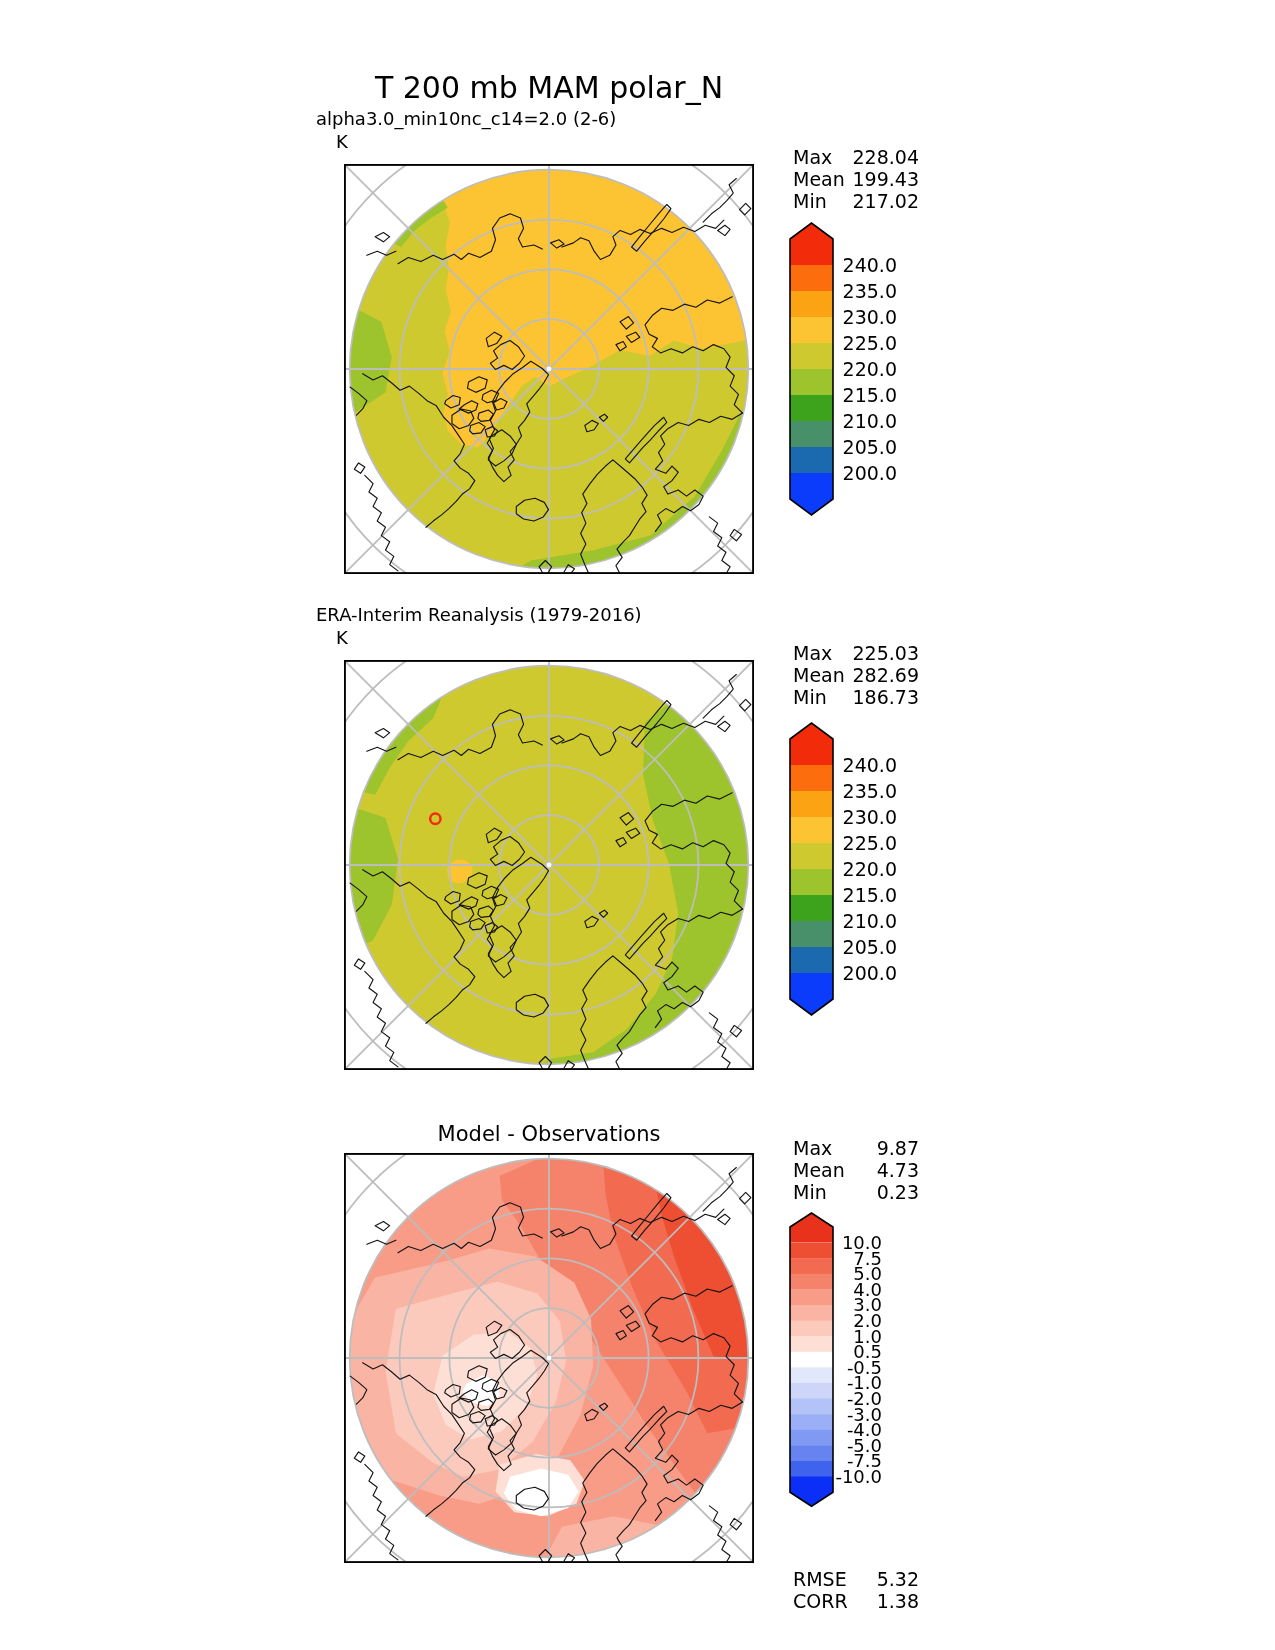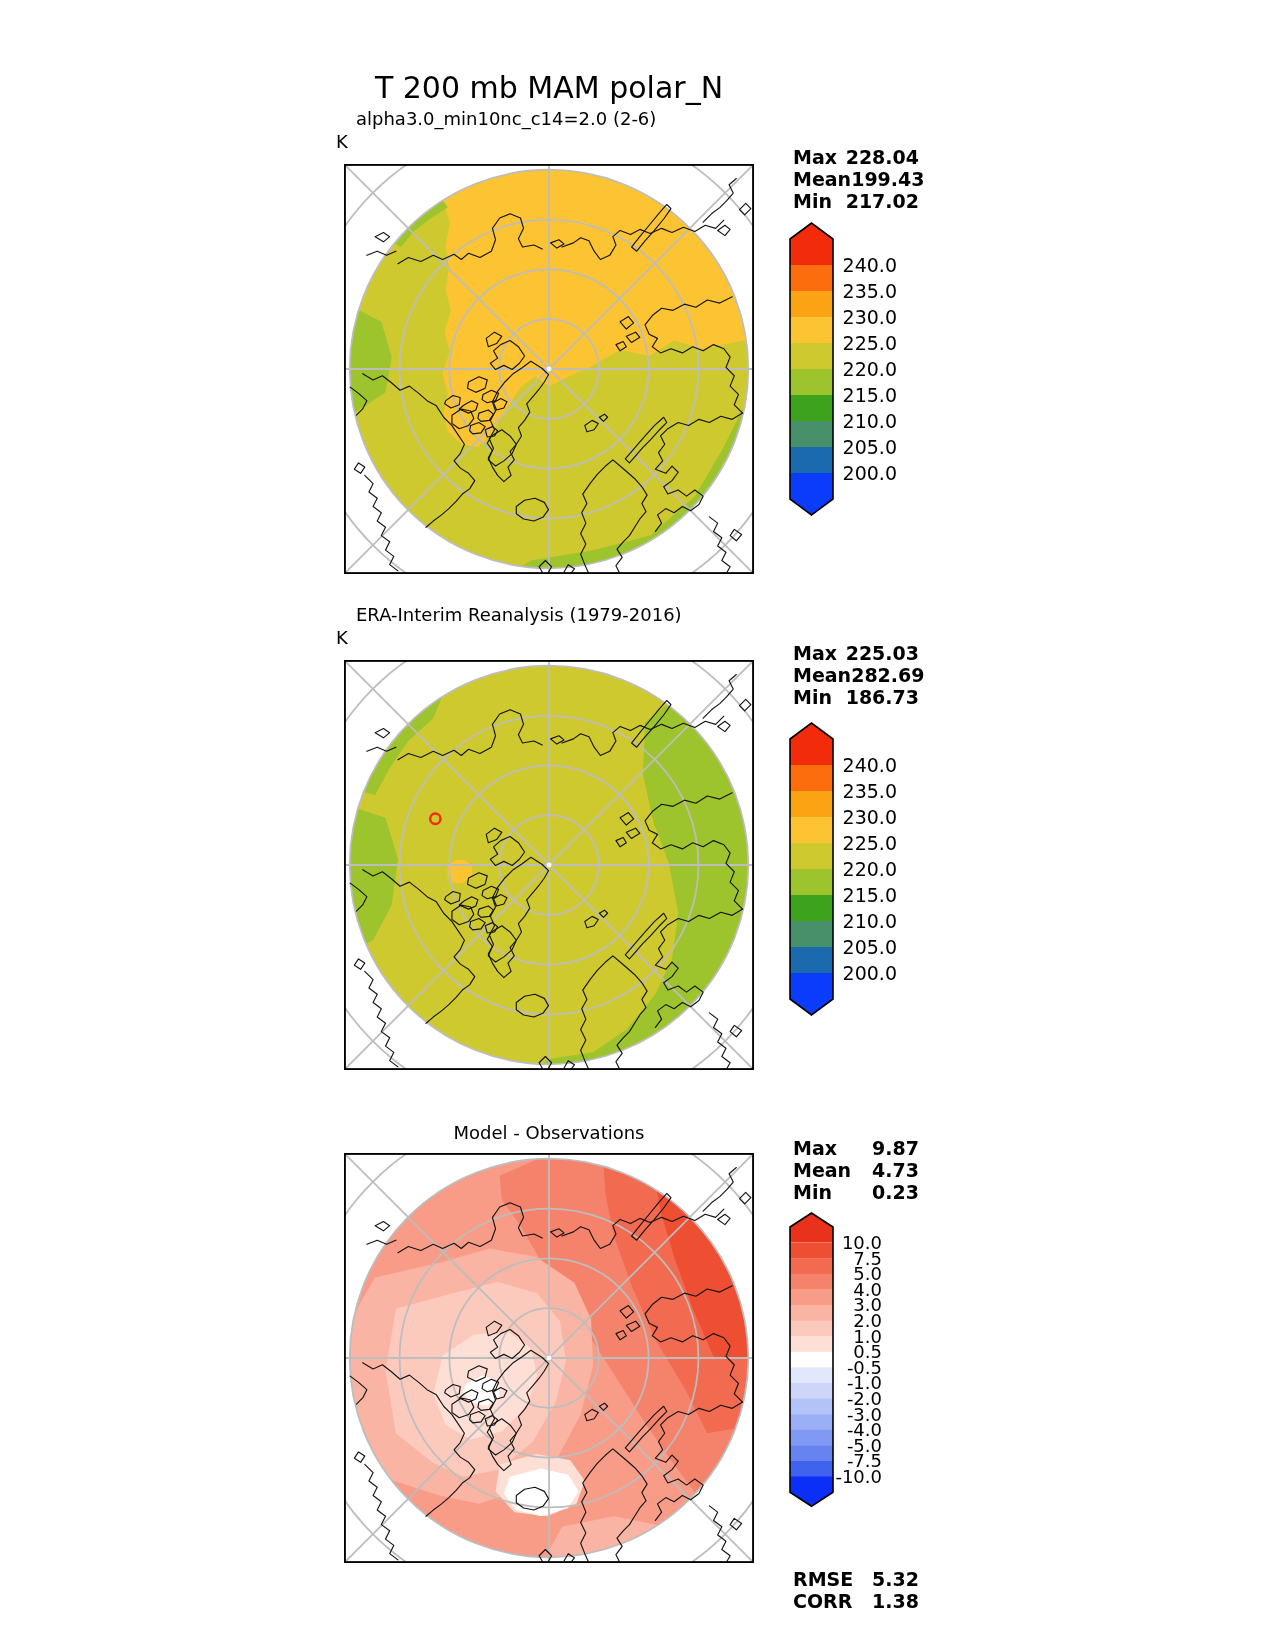--- a/index.html
+++ b/index.html
@@ -1,24 +1,24 @@
 <!DOCTYPE html>
 <html><head>
 <meta charset="utf-8">
 <style>
   html,body{margin:0;padding:0;background:#ffffff;}
   body{font-family:"DejaVu Sans","Liberation Sans",sans-serif;color:#000;}
   .page{position:relative;width:1275px;height:1650px;background:#fff;overflow:hidden;}
   .abs{position:absolute;}
   .fig-title{left:344px;top:36px;width:410px;text-align:center;font-size:30px;white-space:nowrap;margin-top:34px;}
-  .sub1{left:356px;font-size:18px;white-space:nowrap;}
+  .sub1{left:316px;font-size:18px;white-space:nowrap;}
   .units{left:336px;font-size:18px;}
-  .p3-title{left:344px;width:410px;text-align:center;font-size:18px;}
+  .p3-title{left:344px;width:410px;text-align:center;font-size:21px;}
   .stats{left:793px;width:126px;}
-  .stat-row{display:flex;justify-content:space-between;font-size:19px;line-height:22px;font-weight:bold;}
+  .stat-row{display:flex;justify-content:space-between;font-size:19px;line-height:22px;}
   .map{position:absolute;width:410px;height:410px;background:#fff;}
   .frame{fill:none;stroke:#000;stroke-width:1.8;}
   #graticule circle,#graticule line{fill:none;stroke:#bdbdbd;stroke-width:1.7;}
   #coastlines path{fill:none;stroke:#151515;stroke-width:1.1;stroke-linejoin:round;stroke-linecap:round;}
   .pole{fill:#ffffff;}
   .cbar{position:absolute;left:788px;width:150px;overflow:visible;}
   .cbar text{font-family:"DejaVu Sans","Liberation Sans",sans-serif;fill:#000;}
 </style>
 </head>
 <body>

